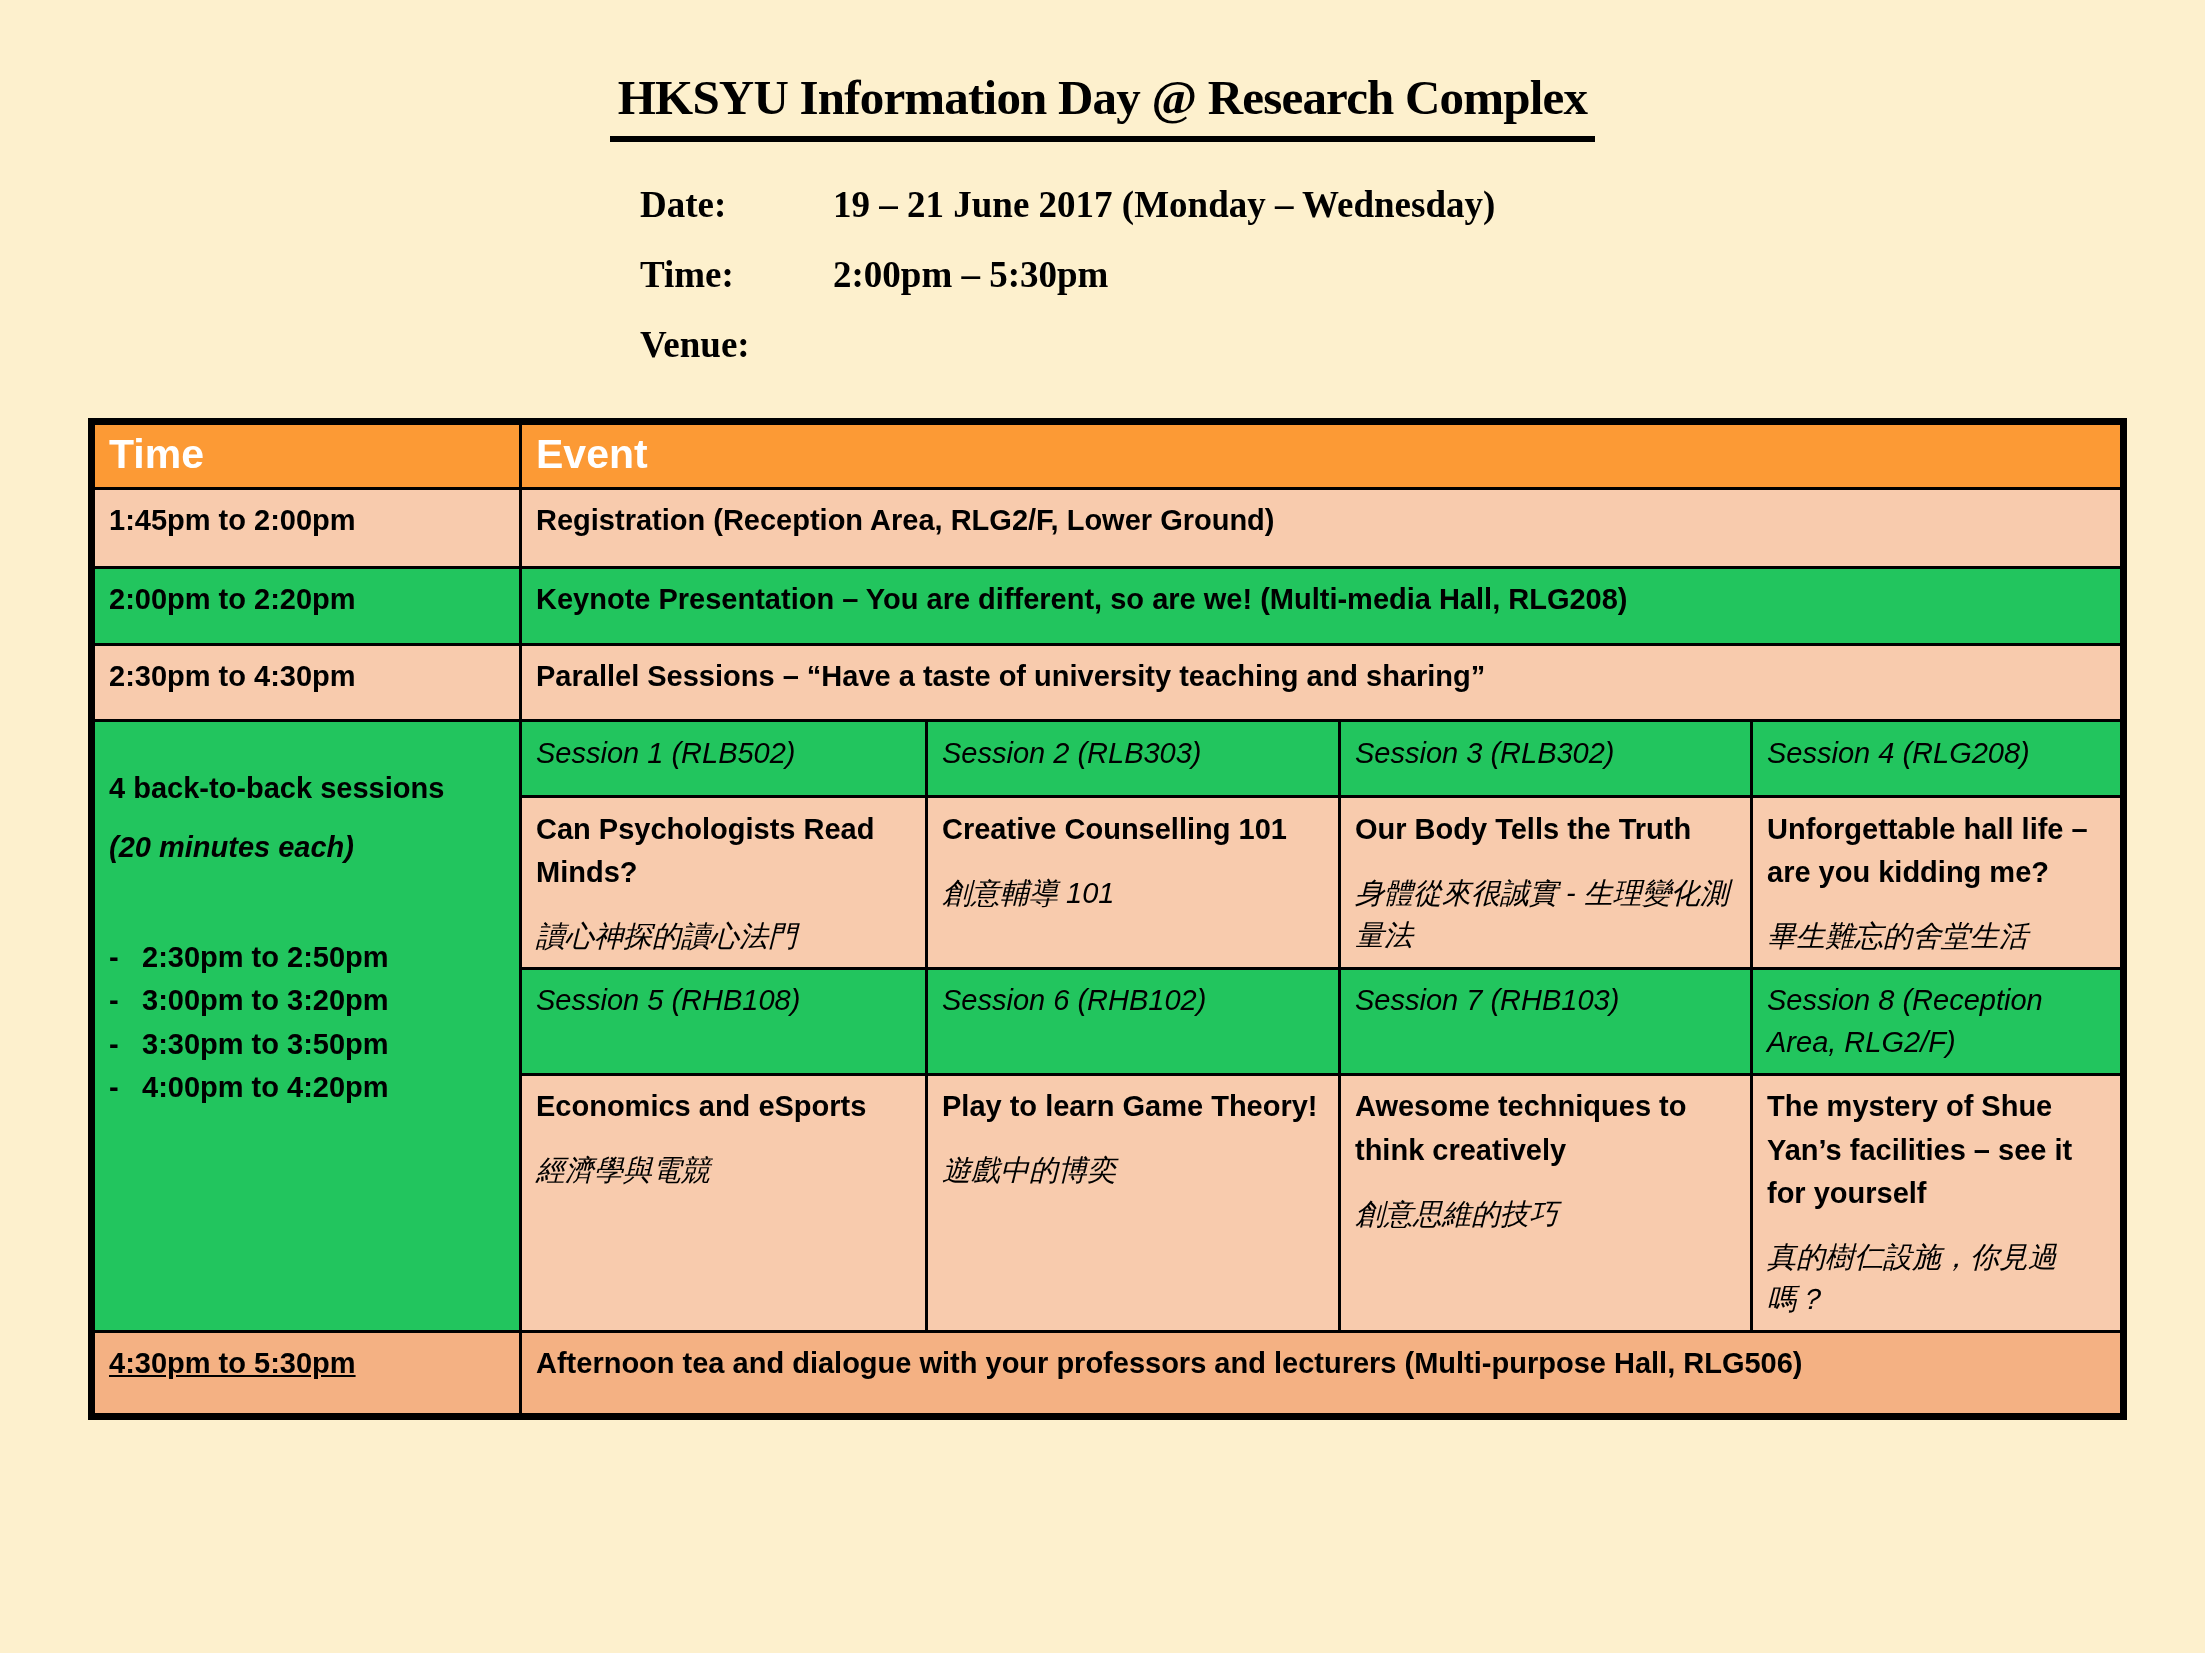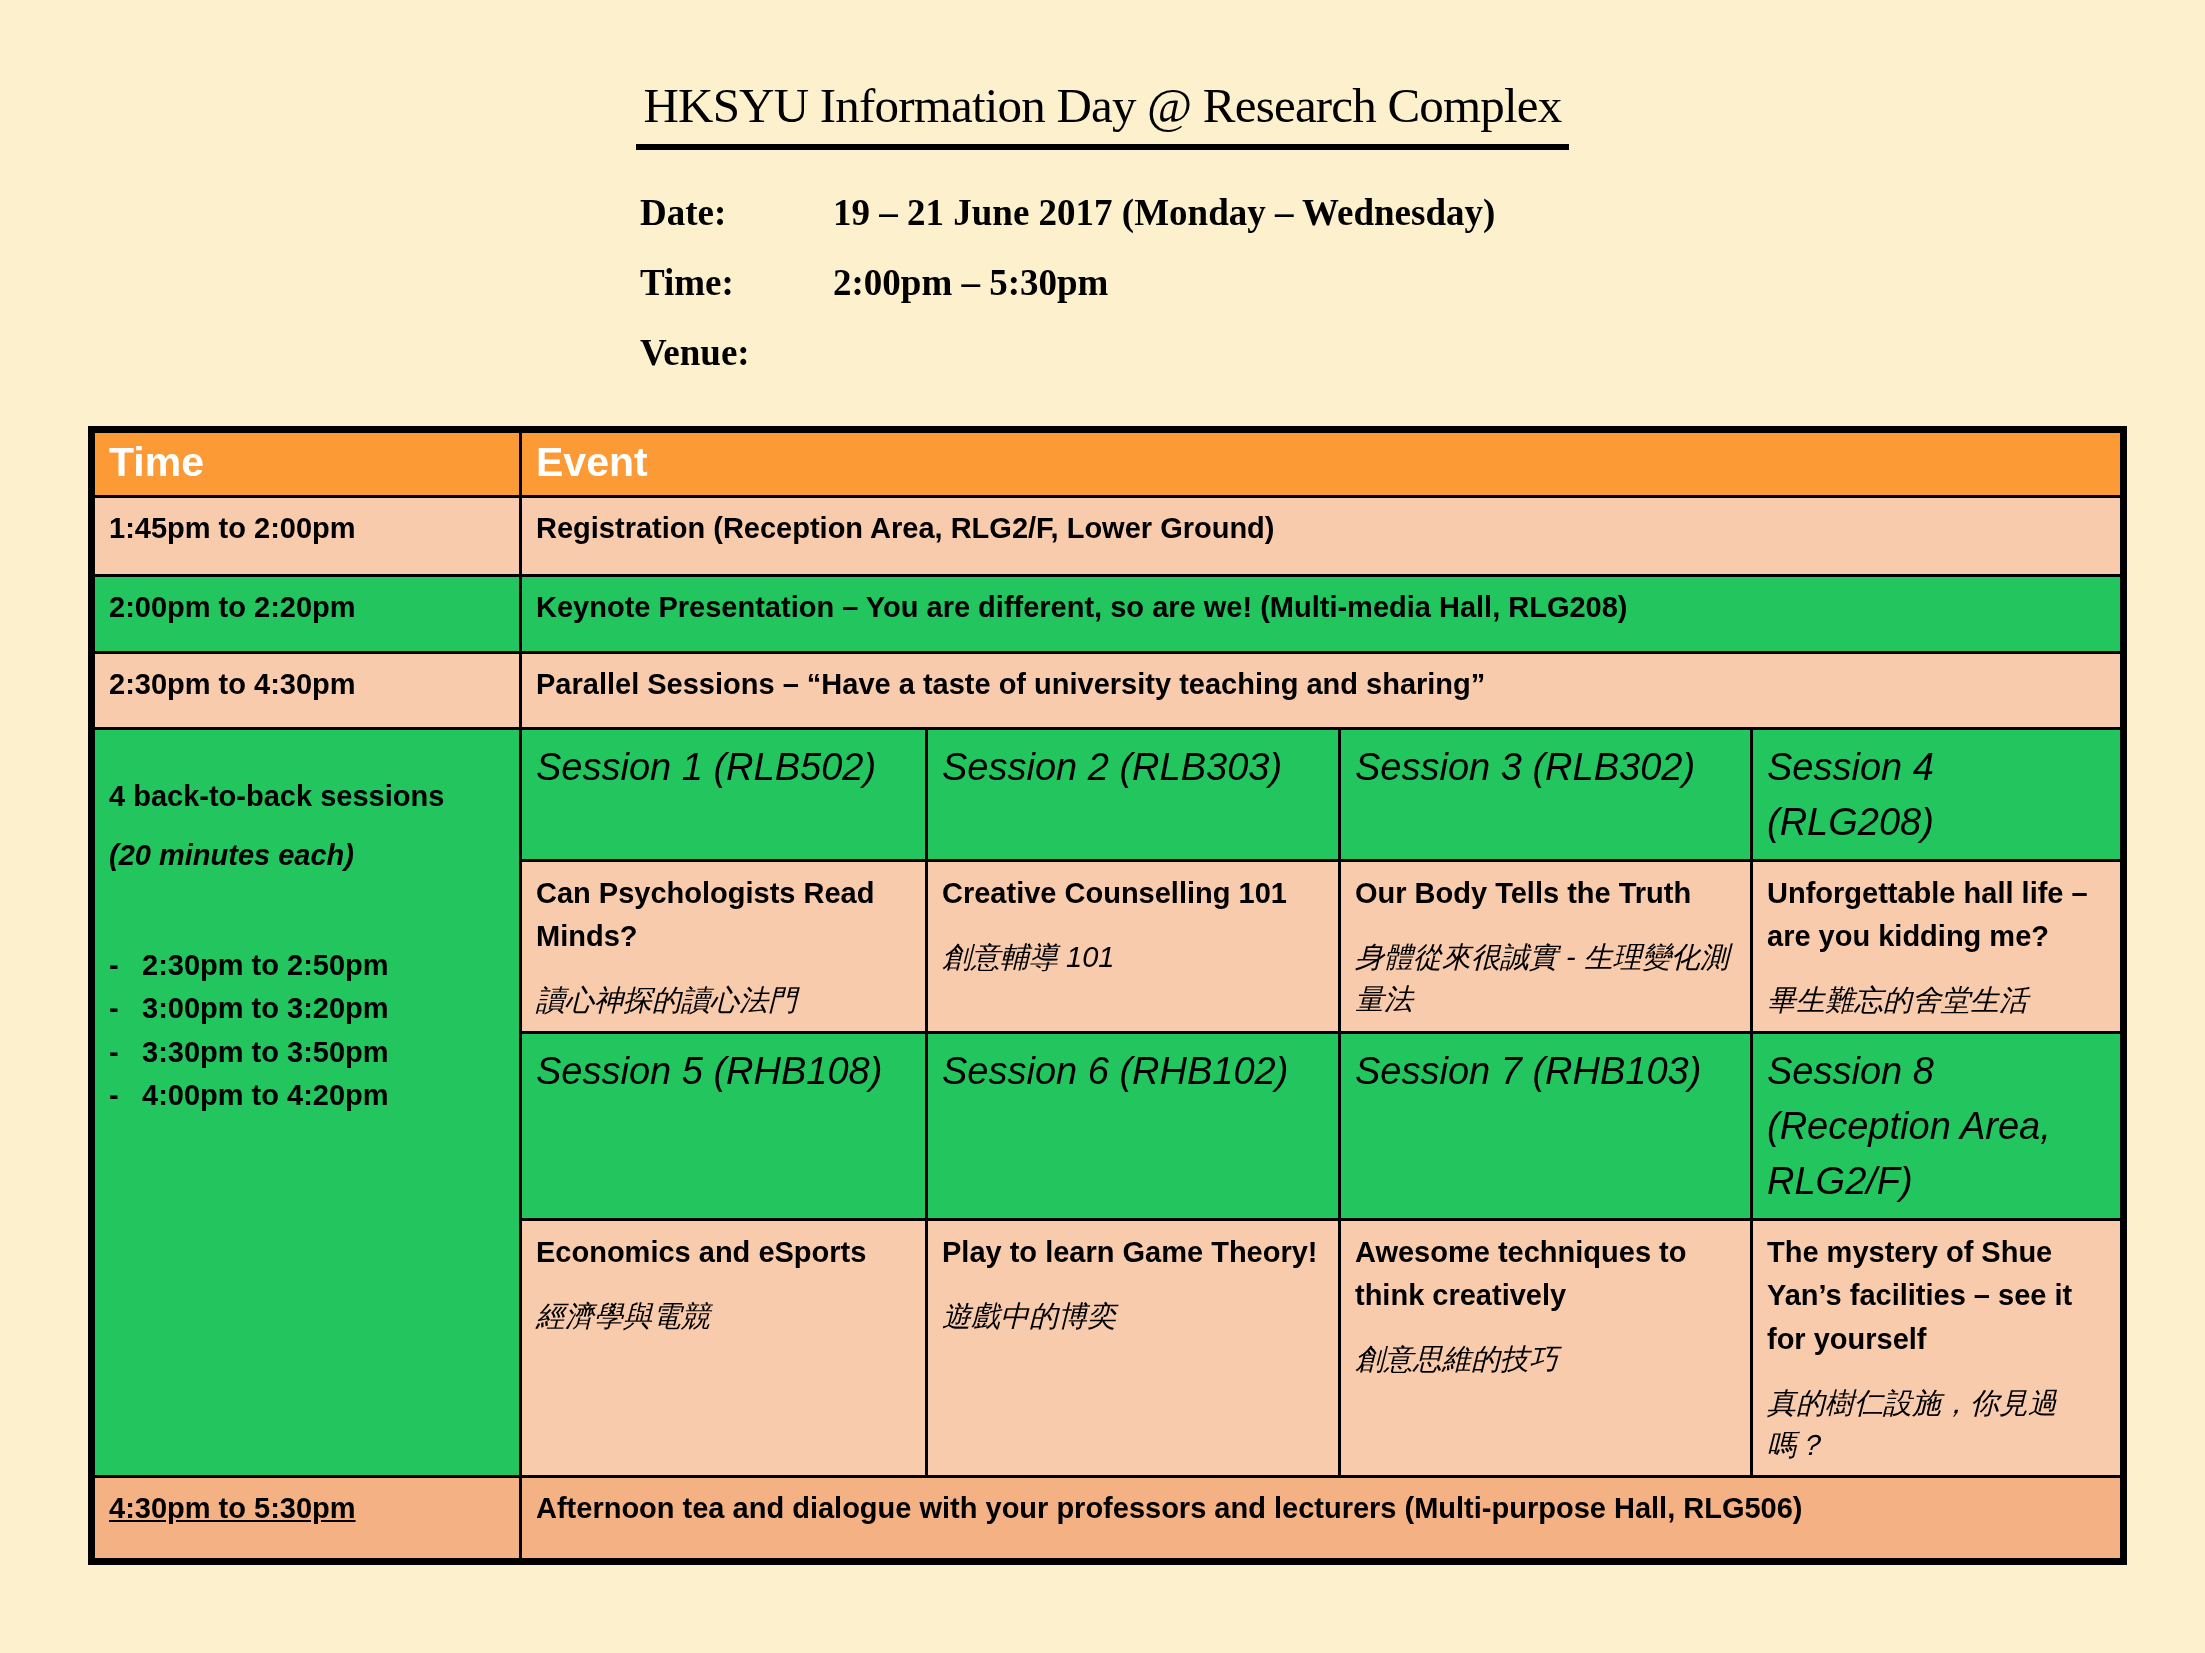--- a/index.html
+++ b/index.html
@@ -11,26 +11,25 @@
     font-family: "Liberation Sans", sans-serif;
     color: #000;
   }
   .page { width: 2205px; height: 1654px; overflow: hidden; }
 
   
   .title-row { padding-top: 69px; text-align: center; }
   .title-text {
     display: inline-block;
     font-family: "Liberation Serif", serif;
-    font-weight: normal;
+    font-weight: bold;
     font-size: 49px;
     letter-spacing: -0.8px;
     border-bottom: 6.3px solid #000;
     padding: 0 7.9px 9.5px 7.9px;
-    margin-top: 8px;
   }
 
   
   .info-block {
     margin: 41px 0 0 640px;
     font-family: "Liberation Serif", serif;
     font-weight: bold;
     font-size: 37px;
   }
   .info-row { display: flex; margin-bottom: 27px; }
@@ -68,21 +67,21 @@
   .h-r3 { height: 76px; }
   .h-sh1 { height: 76px; }
   .h-sc1 { height: 158px; }
   .h-sh2 { height: 79px; }
   .h-sc2 { height: 236px; }
   .h-last { height: 85px; text-decoration: underline; }
 
   .session-head {
     font-style: italic;
     font-weight: normal;
-    font-size: 38px;
+    font-size: 29px;
     line-height: 1.45;
   }
   .session-cell .en {
     margin: 0;
     font-weight: bold;
     font-size: 29px;
     line-height: 1.5;
   }
   .session-cell .zh {
     margin: 20.5px 0 0 0;

